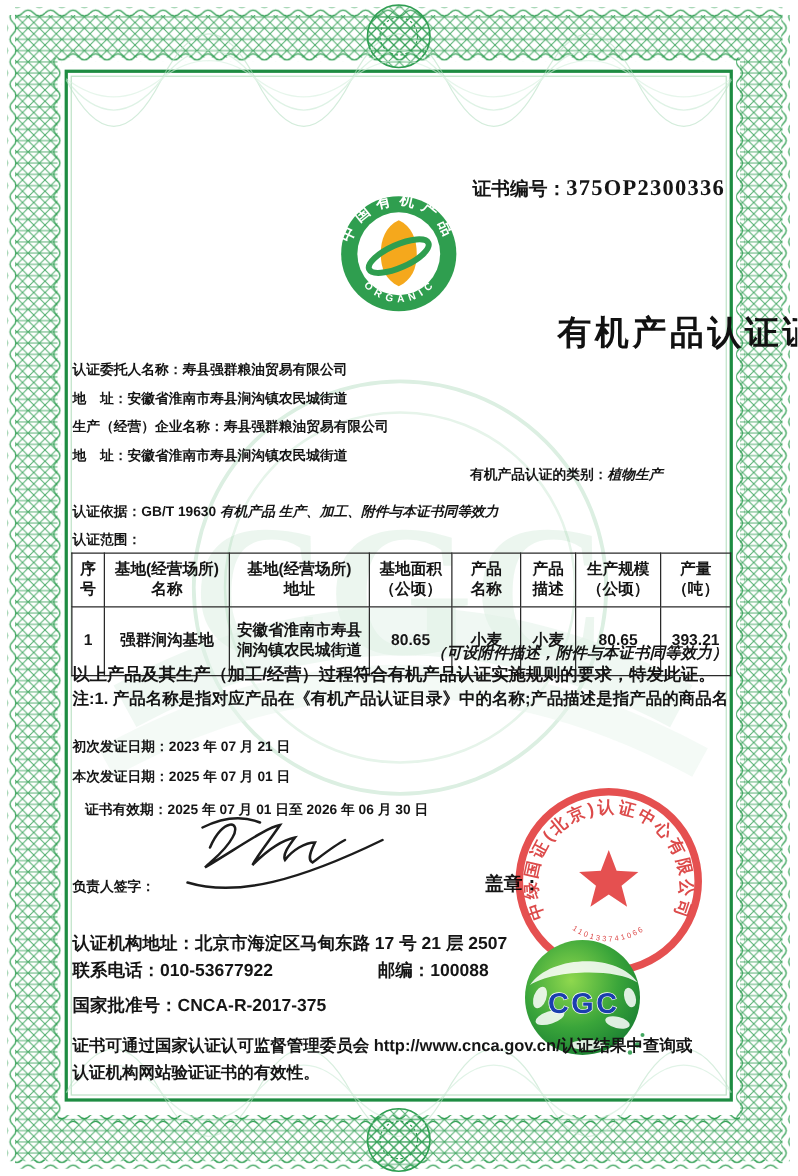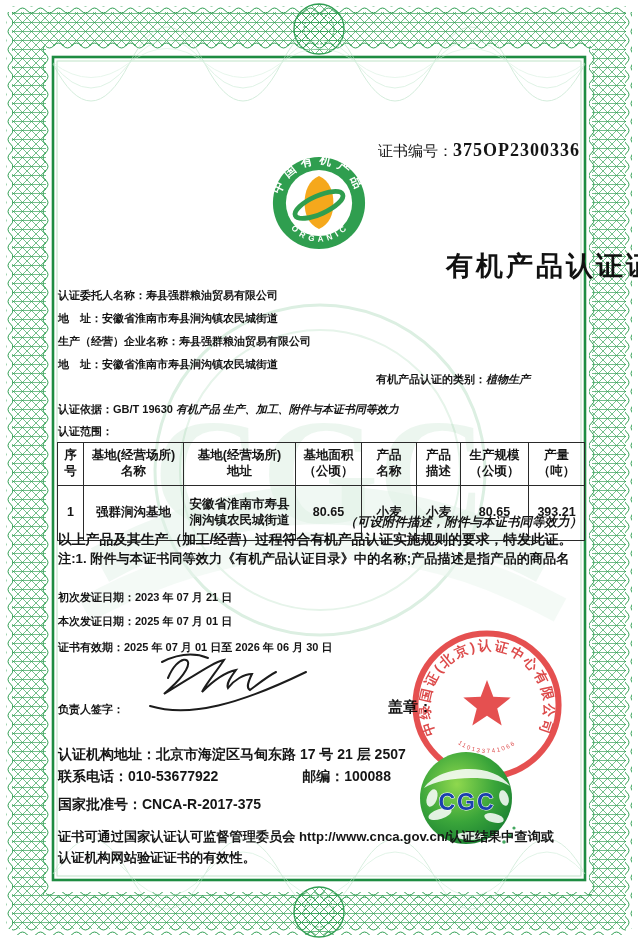--- a/index.html
+++ b/index.html
@@ -4,21 +4,21 @@
 <style>
   html,body{margin:0;padding:0;background:#ffffff;}
   .page{position:relative;width:638px;height:941px;background:#fff;overflow:hidden;
         font-family:"Liberation Sans","DejaVu Sans",sans-serif;color:#151515;}
   .layer{position:absolute;left:0;top:0;}
   .abs{position:absolute;}
   .tline{position:absolute;left:58px;width:472px;font-size:11px;font-weight:bold;
          color:#151515;white-space:nowrap;}
   .lbl{font-weight:bold;}
   .kai{font-family:"Liberation Serif","DejaVu Serif",serif;font-style:italic;font-weight:600;}
-  .certno-lbl{font-size:15px;font-weight:normal;}
+  .certno-lbl{font-size:15px;font-weight:bold;}
   .certno-val{font-size:18px;font-weight:bold;font-family:"Liberation Serif","DejaVu Serif",serif;letter-spacing:1px;}
   .title{position:absolute;left:0;top:248px;width:638px;text-align:right;
          font-size:27px;font-weight:bold;letter-spacing:3px;color:#111;margin-left:48px;}
   table.scope{border-collapse:collapse;table-layout:fixed;width:527px;background:transparent;}
   table.scope th,table.scope td{border:1.4px solid #2a2a2a;text-align:center;vertical-align:middle;
          font-size:12.5px;padding:1px 2px;white-space:pre-line;line-height:1.25;}
   table.scope th{font-weight:bold;height:40px;}
   table.scope td{font-weight:600;height:52px;}
   .attach{position:absolute;right:56px;top:514px;font-size:12.5px;}
   .smalltext{font-size:13px;font-weight:bold;}
@@ -173,29 +173,29 @@
       <td>小麦</td>
       <td>80.65</td>
       <td>393.21</td>
     </tr>
   </tbody>
     </table>
 
   <div class="attach kai">（可设附件描述，附件与本证书同等效力）</div>
 
   <div class="abs smalltext" style="left:58px;top:531px;width:528px;font-size:13.8px;">以上产品及其生产（加工/经营）过程符合有机产品认证实施规则的要求，特发此证。</div>
-  <div class="abs" style="left:58px;top:550px;width:528px;font-size:13.2px;font-weight:600;">注:1. 附件与本证书同等效力《有机产品认证目录》中的名称;产品描述是指产品的商品名</div>
+  <div class="abs" style="left:58px;top:550px;width:528px;font-size:13.2px;font-weight:600;">注:1. 产品名称是指对应产品在《有机产品认证目录》中的名称;产品描述是指产品的商品名</div>
 
   <div class="tline" style="top:590px;">
     <span class="lbl">初次发证日期：</span><span>2023 年 07 月 21 日</span>
   </div>
   <div class="tline" style="top:614px;">
     <span class="lbl">本次发证日期：</span><span>2025 年 07 月 01 日</span>
   </div>
-  <div class="tline" style="top:640px;">
+  <div class="tline" style="top:640px;padding-left:10px;">
     <span class="lbl">证书有效期：</span><span>2025 年 07 月 01 日至 2026 年 06 月 30 日</span>
   </div>
 
   <svg class="sig" viewBox="0 0 185 78">
     <g stroke="#1c1c1c" stroke-width="2" fill="none" stroke-linecap="round">
       <path d="M30,32 C40,8 56,10 48,24 C42,35 32,42 26,48 C62,26 76,16 86,14 C78,26 68,38 64,46 C76,34 88,26 98,24 C92,32 88,38 90,42 C96,34 106,28 114,28 C110,36 108,42 112,44 C120,38 130,30 138,26"></path>
       <path d="M12,60 C52,72 102,58 168,26"></path>
       <path d="M24,16 C44,6 60,8 70,12"></path>
     </g>
   </svg>

